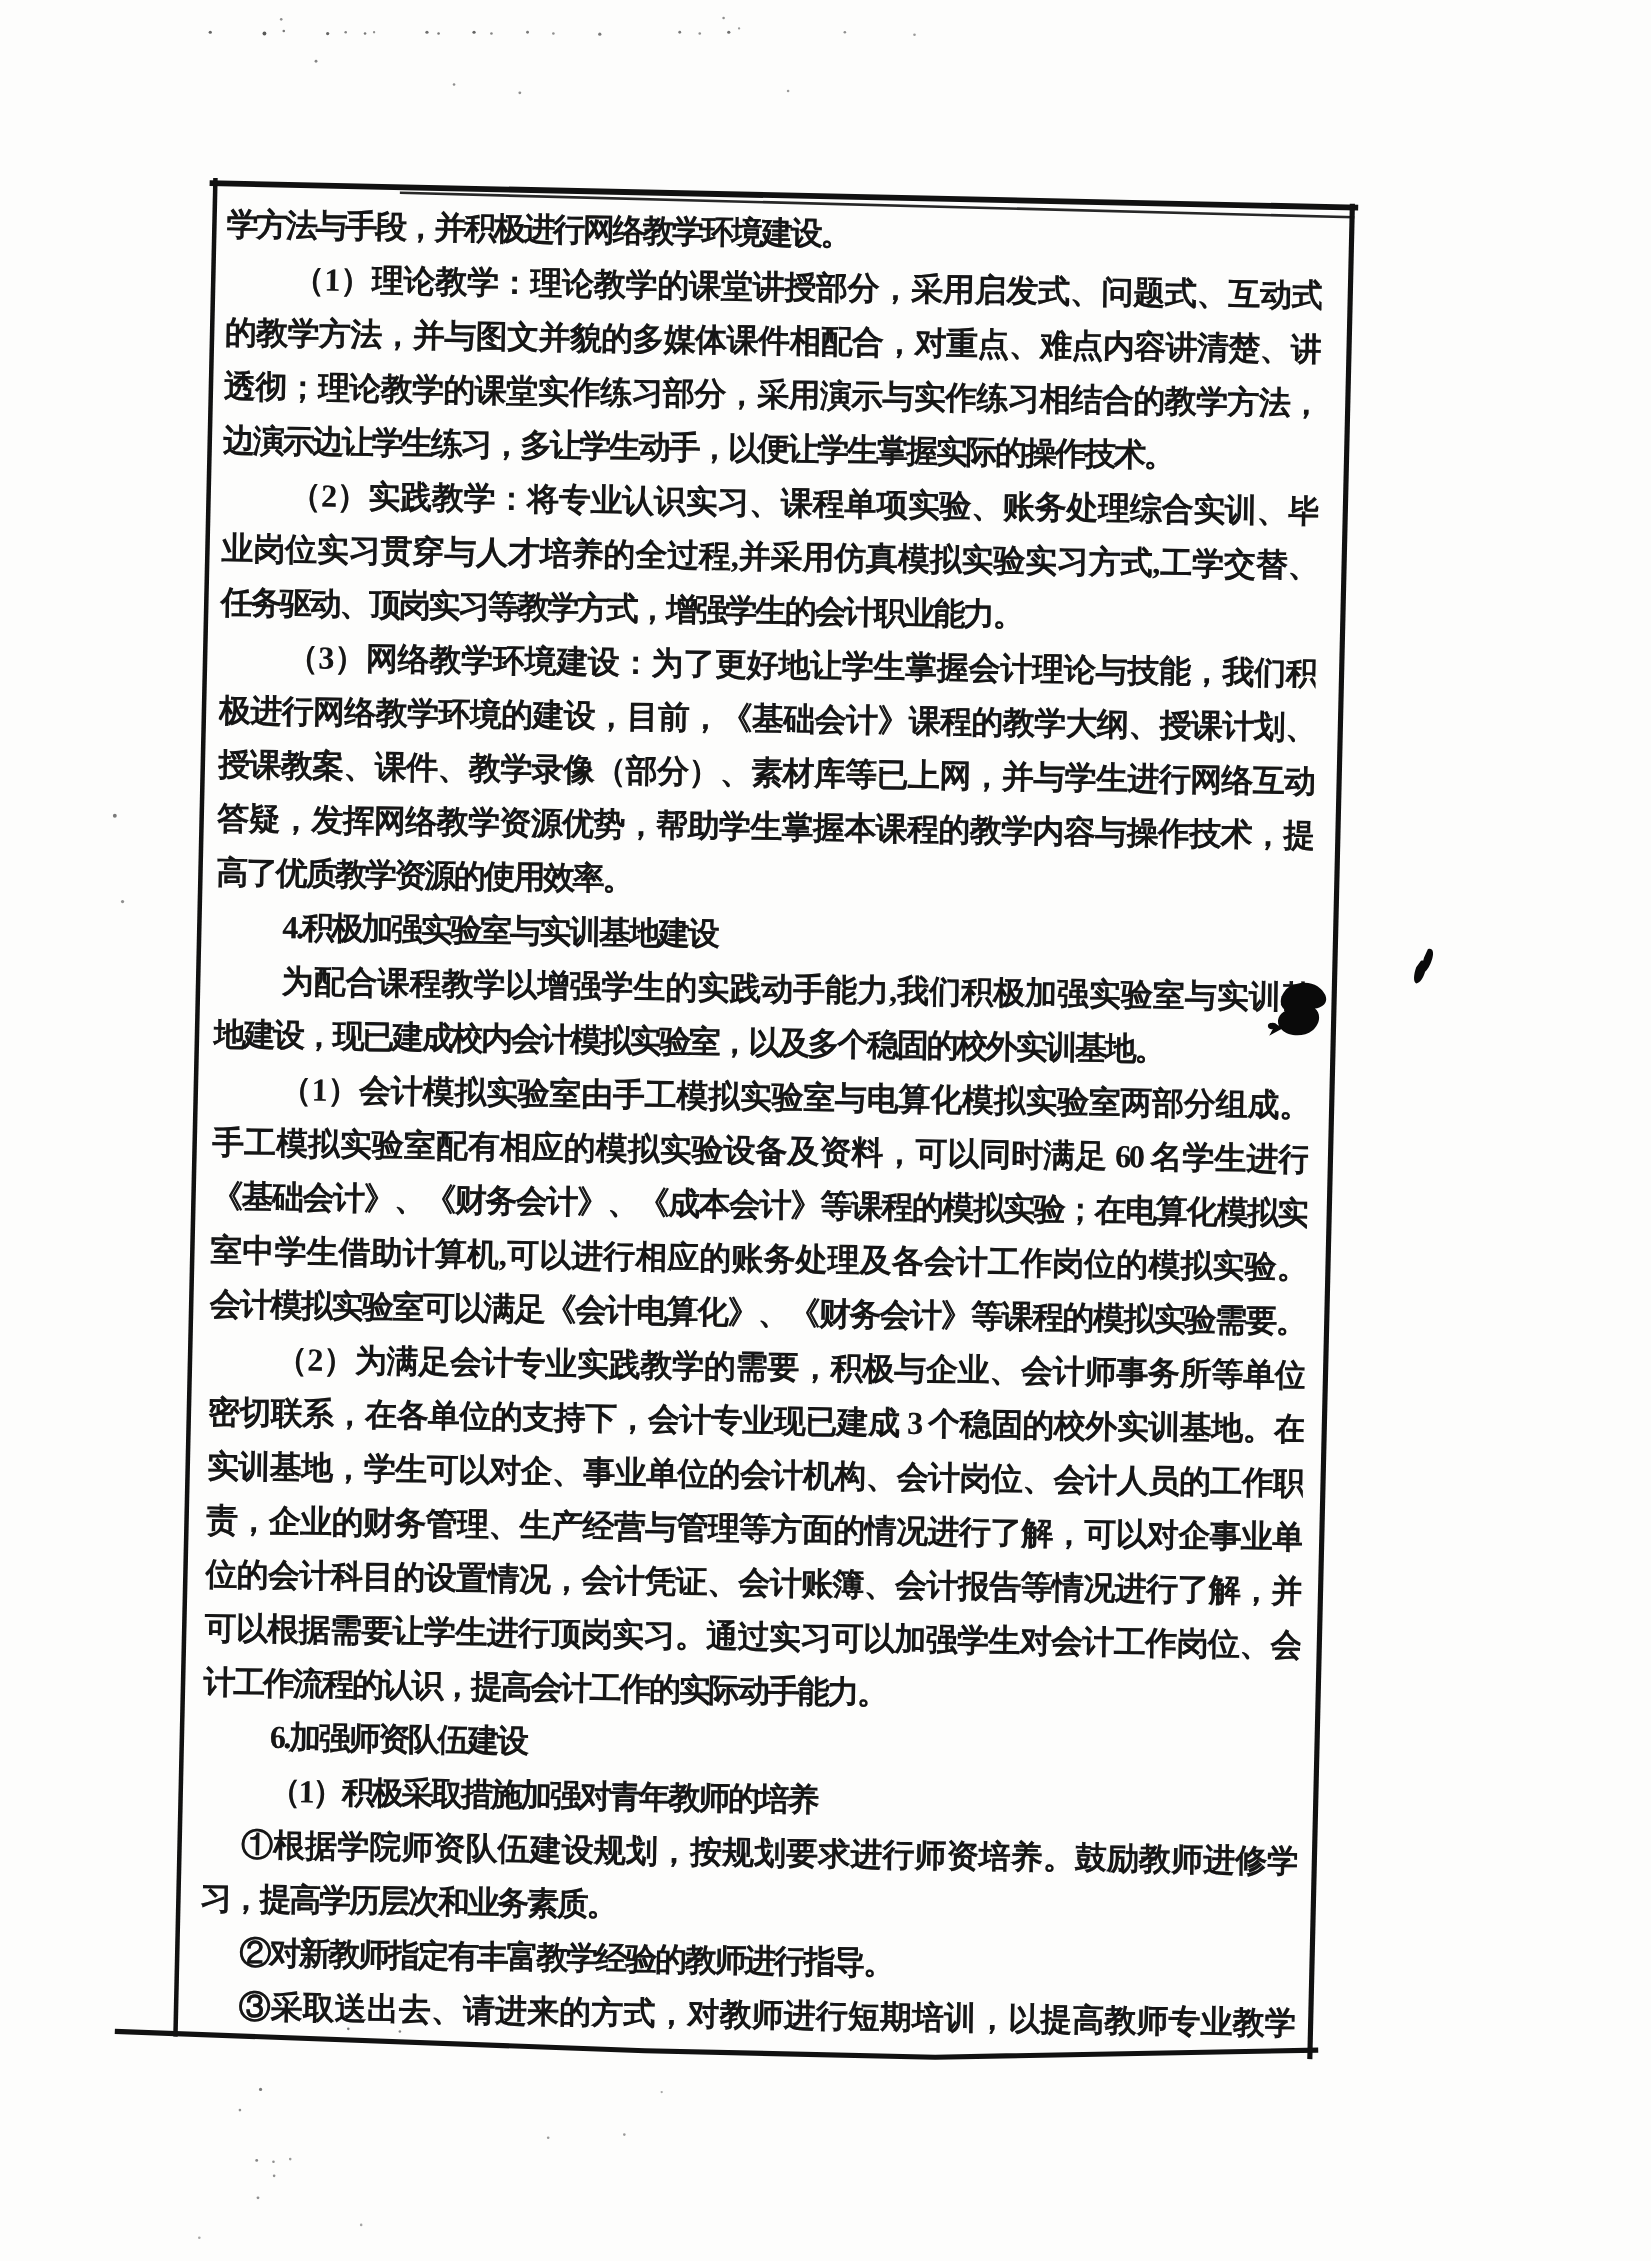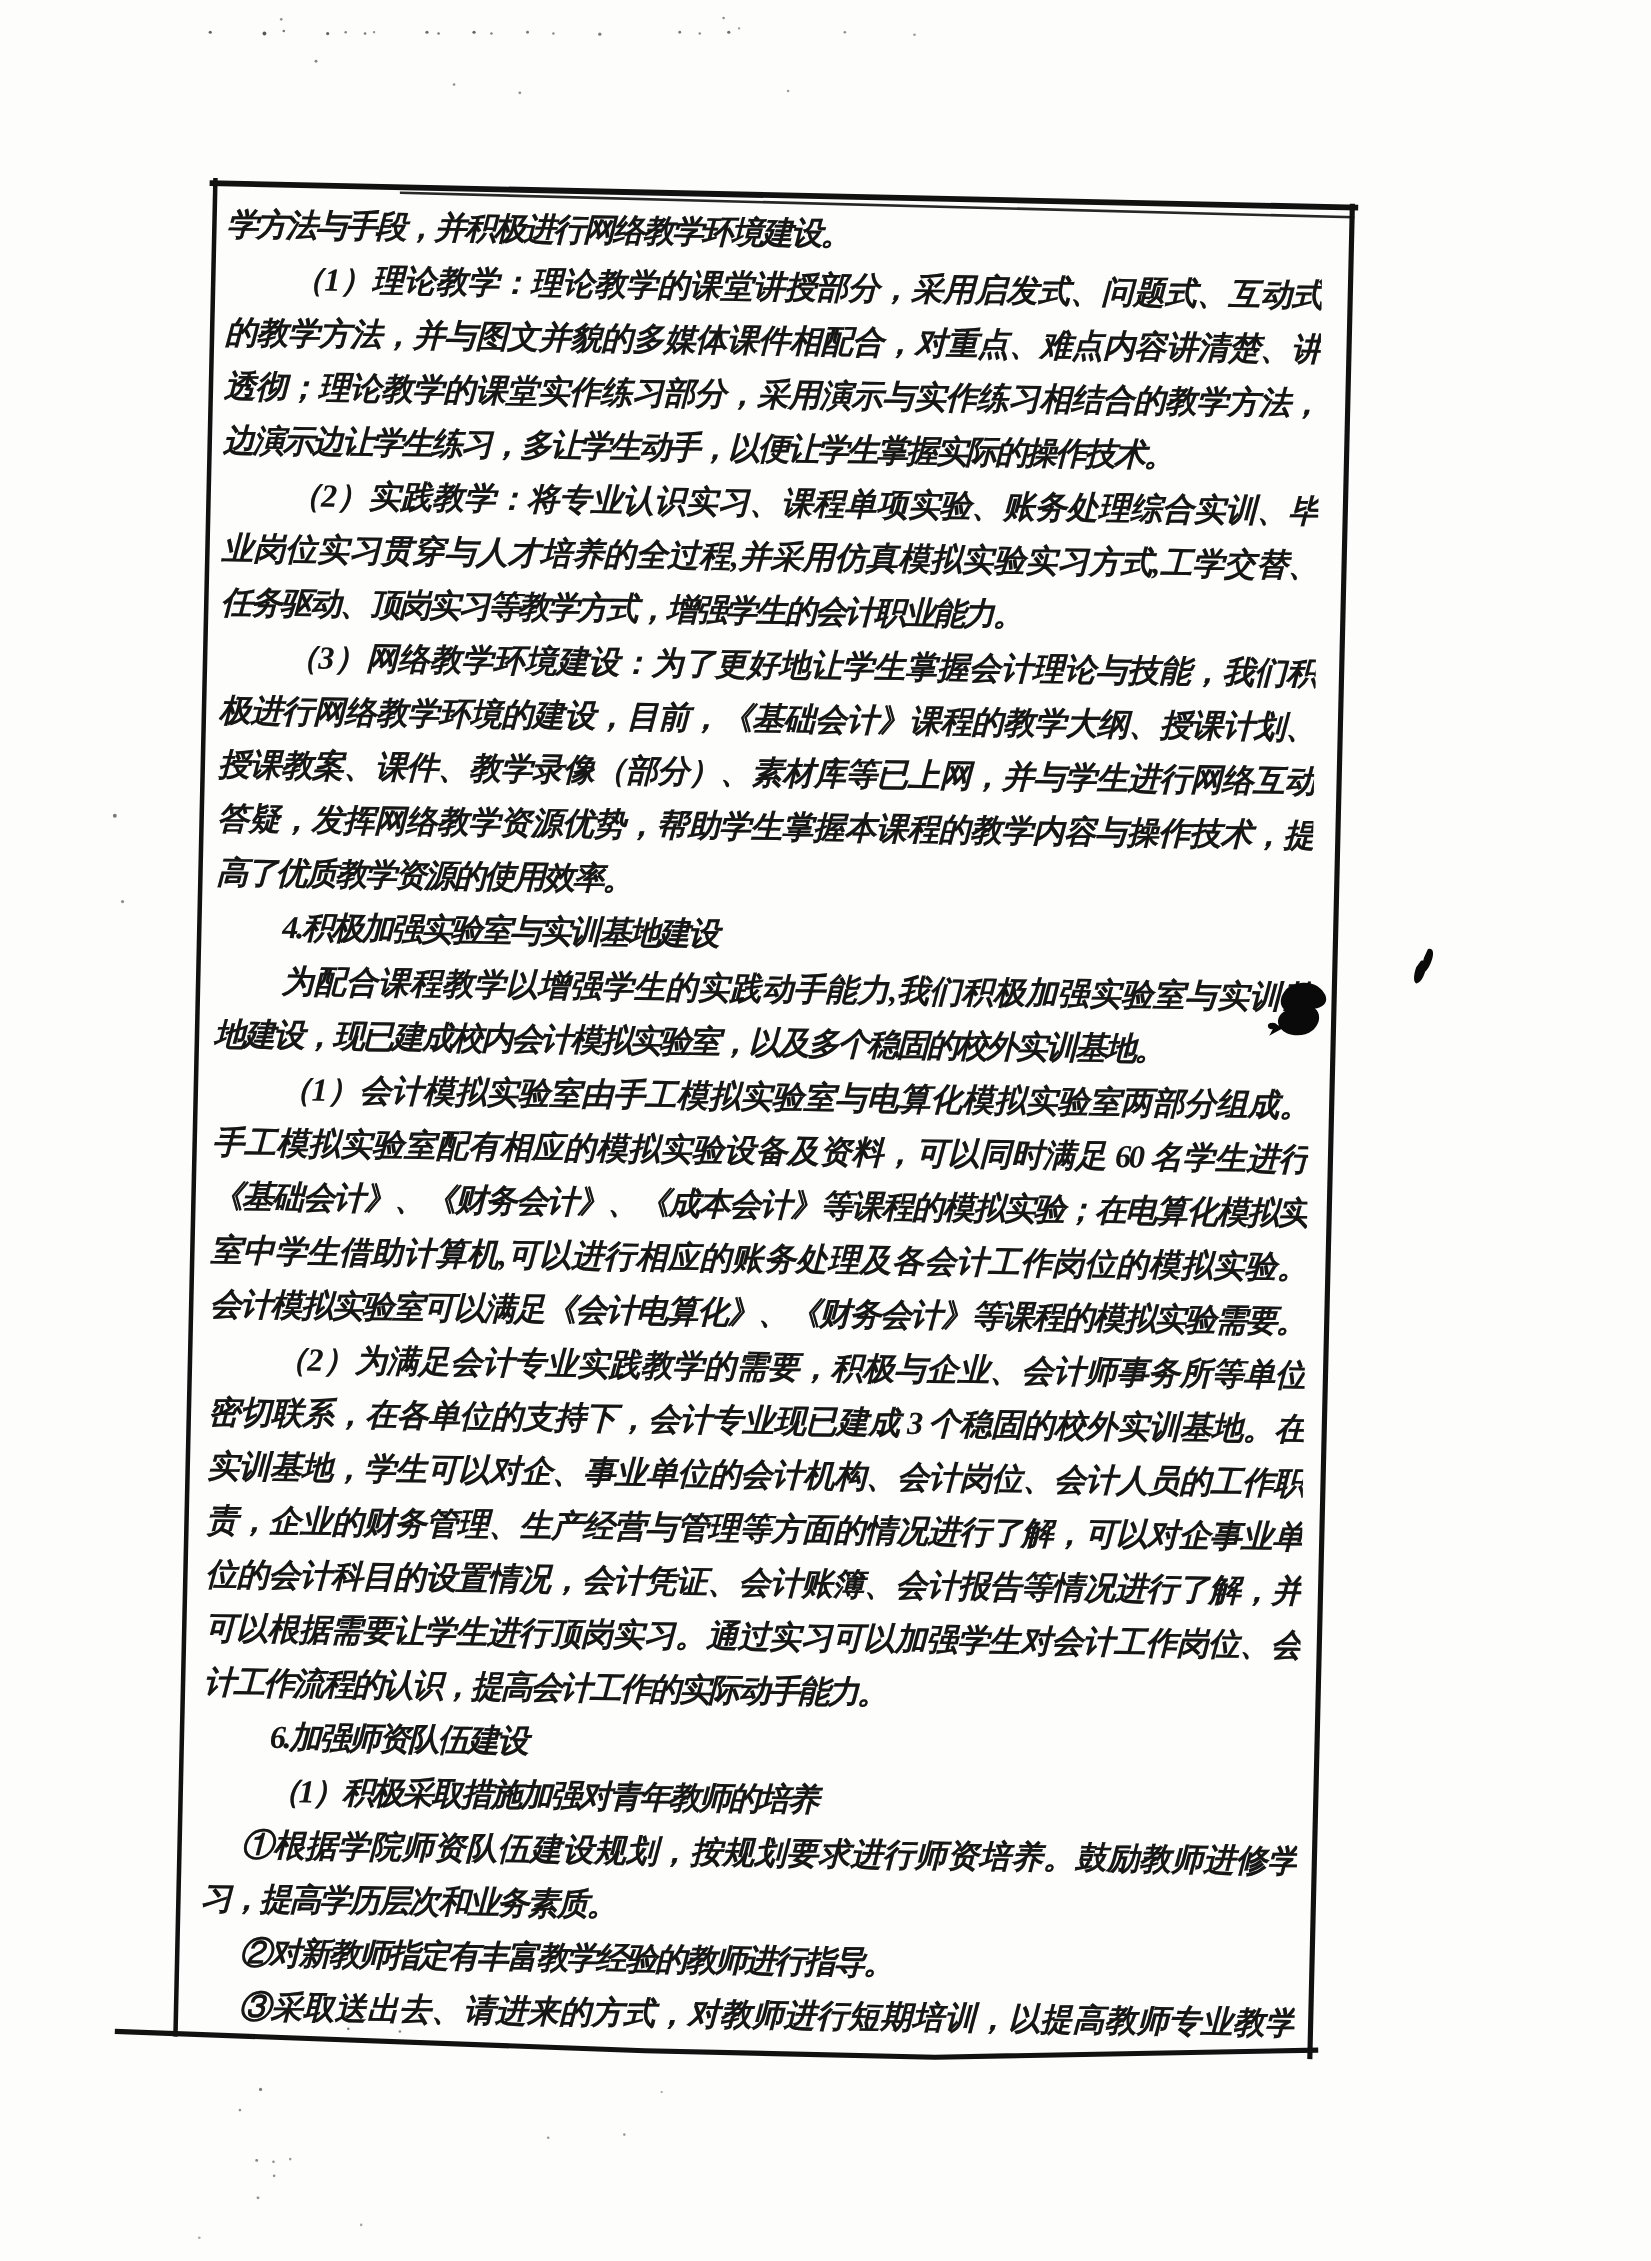--- a/index.html
+++ b/index.html
@@ -1,21 +1,21 @@
 <!DOCTYPE html>
 <html style="font-size:10.3px"><head>
 <meta charset="utf-8">
 <style>
   html,body{margin:0;padding:0;}
   body{
     width:1651px;height:2261px;position:relative;overflow:hidden;
     background:#fdfdfc;
     font-family:"Liberation Serif","DejaVu Serif",serif;
   }
-  #page{position:absolute;inset:0;font-style:italic;}
+  #page{position:absolute;inset:0;}
   #text-block{
     position:absolute;left:227px;top:197px;width:1096px;
     transform:rotate(0.9deg);transform-origin:0 0;
     color:#161616;font-weight:bold;font-size:32px;letter-spacing:-2.3px;
     text-shadow:0 0 0.6px rgba(10,10,10,.45);
   }
   .line{height:54px;line-height:54px;white-space:nowrap;text-align:left;}
   .line.full{white-space:normal;text-align:justify;text-align-last:justify;overflow:hidden;}
   .line.indent2{padding-left:67px;}
   .line.indent1{padding-left:40px;}

